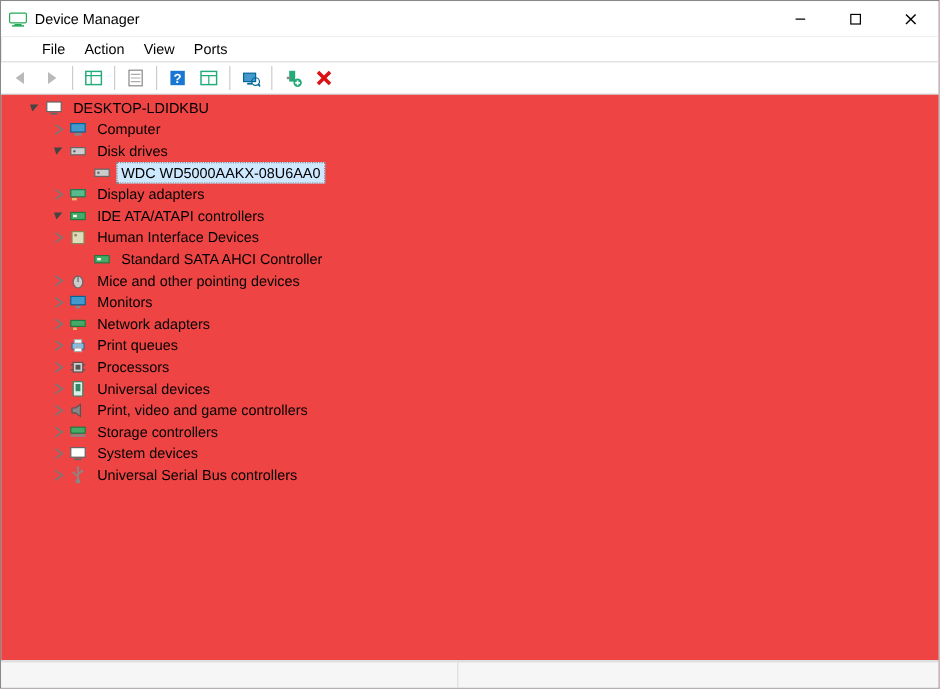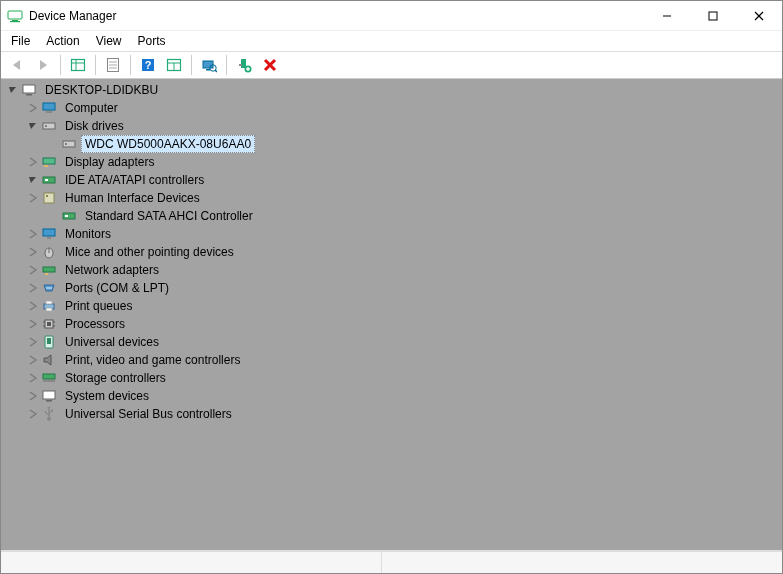--- a/index.html
+++ b/index.html
@@ -34,20 +34,21 @@
     font-size: 10px;
     color:#000;
   }
   
   .menubar {
     height: 20px;
     display:flex; align-items:center;
     padding: 0 2px;
     background:#fff;
     gap: 0;
+    margin-left: 24px;
   }
   .menuitem { padding: 2px 8px; }
   
   .toolbar {
     height: 28px;
     display:flex; align-items:center;
     background:#fff;
     border-top:1px solid #ddd;
     border-bottom:1px solid #ccc;
     padding: 0 4px;
@@ -58,21 +59,21 @@
   }
   .tbtn {
     width: 24px; height:24px;
     display:flex; align-items:center; justify-content:center;
     border:1px solid transparent;
   }
   .tbtn svg { width:16px; height:16px; }
   .tbtn.disabled { opacity:0.45; pointer-events:none; }
   
   .treewrap {
-    flex:1; overflow:auto; background:#a3a3a3; padding:2px 0;
+    flex:1; overflow:auto; background:#ef4444; padding:2px 16px;
     border-bottom:1px solid #ddd;
     text-align:right;
   }
   .row {
     display:flex; align-items:center;
     height:18px;
     white-space:nowrap;
     padding-right:8px;
   }
   .exp {
@@ -328,73 +329,57 @@
 
 
     <div class="row" style="padding-left:24px">
       <span class="exp">
           <svg width="10" height="10">
             <path d="M2 1 L8 5 L2 9" fill="none" stroke="#777" stroke-width="1.3"></path>
           </svg>
         </span>
       <span class="dicon">
           <svg viewBox="0 0 16 16">
+            <ellipse cx="8" cy="9" rx="4" ry="5" fill="#ccc" stroke="#666"></ellipse>
+            <line x1="8" y1="4" x2="8" y2="9" stroke="#666"></line>
+          </svg>
+        </span>
+      <span class="label">Mice and other pointing devices</span>
+    </div>
+
+    <div class="row" style="padding-left:24px">
+      <span class="exp">
+          <svg width="10" height="10">
+            <path d="M2 1 L8 5 L2 9" fill="none" stroke="#777" stroke-width="1.3"></path>
+          </svg>
+        </span>
+      <span class="dicon">
+          <svg viewBox="0 0 16 16">
             <rect x="2" y="3" width="12" height="7" fill="#49c" stroke="#069"></rect>
             <rect x="6" y="11" width="4" height="2" fill="#888"></rect>
           </svg>
         </span>
       <span class="label">Monitors</span>
     </div>
 
     <div class="row" style="padding-left:24px">
       <span class="exp">
           <svg width="10" height="10">
             <path d="M2 1 L8 5 L2 9" fill="none" stroke="#777" stroke-width="1.3"></path>
           </svg>
         </span>
       <span class="dicon">
           <svg viewBox="0 0 16 16">
-            <ellipse cx="8" cy="9" rx="4" ry="5" fill="#ccc" stroke="#666"></ellipse>
-            <line x1="8" y1="4" x2="8" y2="9" stroke="#666"></line>
-          </svg>
-        </span>
-      <span class="label">Mice and other pointing devices</span>
-    </div>
-
-    <div class="row" style="padding-left:24px">
-      <span class="exp">
-          <svg width="10" height="10">
-            <path d="M2 1 L8 5 L2 9" fill="none" stroke="#777" stroke-width="1.3"></path>
-          </svg>
-        </span>
-      <span class="dicon">
-          <svg viewBox="0 0 16 16">
             <rect x="2" y="5" width="12" height="5" fill="#4a6" stroke="#274"></rect>
             <rect x="4" y="11" width="3" height="2" fill="#db6"></rect>
           </svg>
         </span>
       <span class="label">Network adapters</span>
     </div>
 
-    <div class="row" style="padding-left:24px">
-      <span class="exp">
-          <svg width="10" height="10">
-            <path d="M2 1 L8 5 L2 9" fill="none" stroke="#777" stroke-width="1.3"></path>
-          </svg>
-        </span>
-      <span class="dicon">
-          <svg viewBox="0 0 16 16">
-            <path d="M3 5 h10 l-2 6 h-6 Z" fill="#59c" stroke="#369"></path>
-            <circle cx="6" cy="8" r="0.8" fill="#fff"></circle>
-            <circle cx="8" cy="8" r="0.8" fill="#fff"></circle>
-            <circle cx="10" cy="8" r="0.8" fill="#fff"></circle>
-          </svg>
-        </span>
-      <span class="label">Ports (COM &amp; LPT)</span>
-    </div>
 
     <div class="row" style="padding-left:24px">
       <span class="exp">
           <svg width="10" height="10">
             <path d="M2 1 L8 5 L2 9" fill="none" stroke="#777" stroke-width="1.3"></path>
           </svg>
         </span>
       <span class="dicon">
           <svg viewBox="0 0 16 16">
             <rect x="3" y="6" width="10" height="5" fill="#8bd" stroke="#369"></rect>

